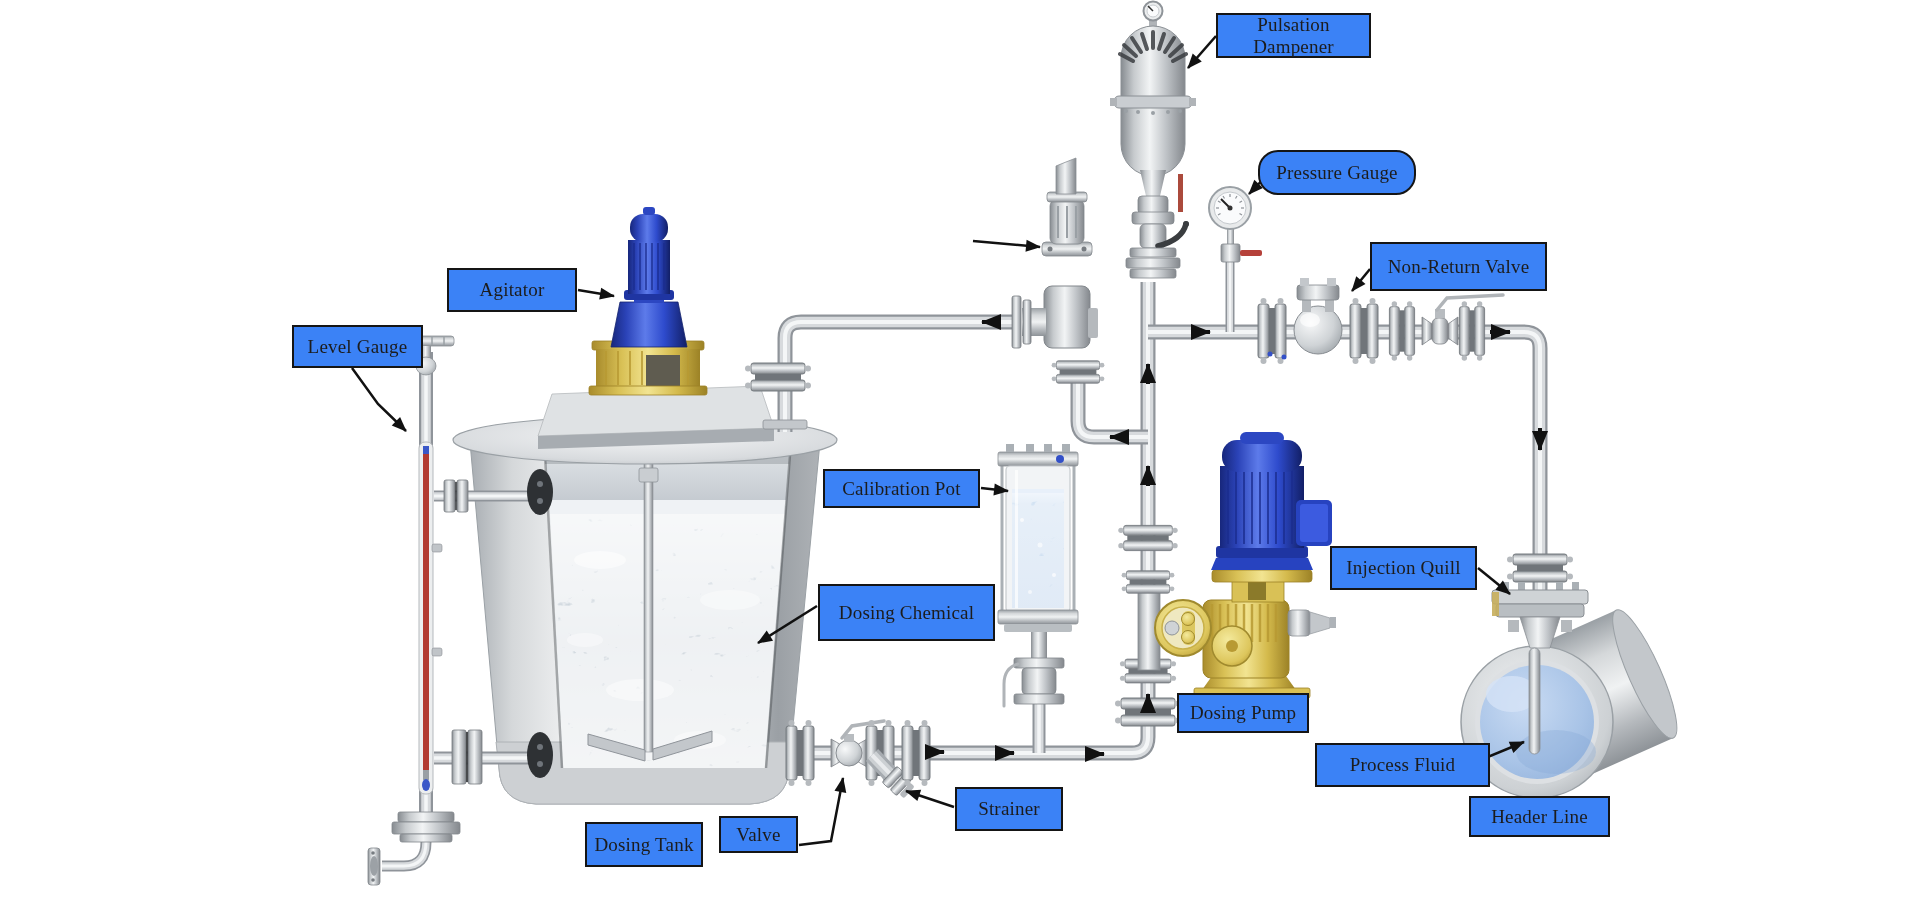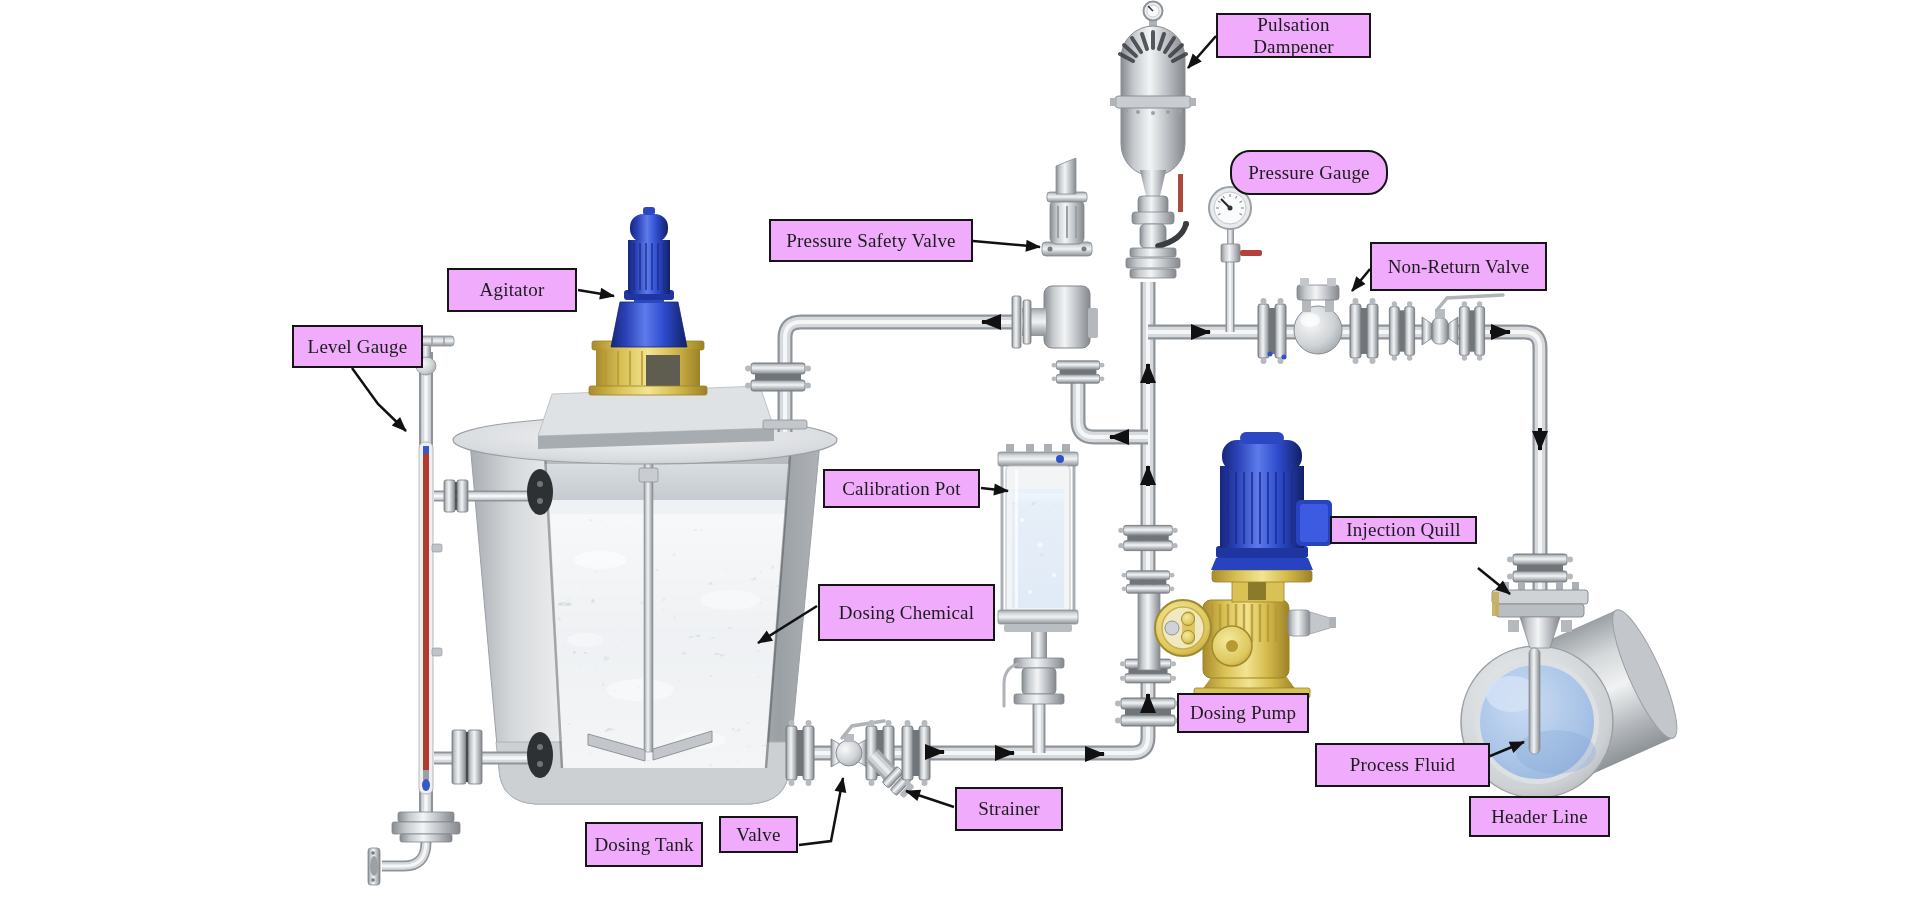--- a/index.html
+++ b/index.html
@@ -2,21 +2,21 @@
 <html><head>
 <meta charset="utf-8">
 <style>
   html,body { margin:0; padding:0; background:#ffffff; }
   .stage {
     position:relative; width:1920px; height:900px; background:#ffffff;
     overflow:hidden; font-family:"Liberation Serif", serif;
   }
   .stage svg { position:absolute; left:0; top:0; }
   .lbl {
-    position:absolute; box-sizing:border-box; background:#f0abfc;
+    position:absolute; box-sizing:border-box; background:#3b82f6;
     border:2px solid #151515; color:#1c1c1c;
     display:flex; align-items:center; justify-content:center; text-align:center;
     font-size:19px; line-height:1.12; padding:2px 5px; letter-spacing:0.2px;
   }
 </style>
 </head>
 <body>
 
 <div class="stage">
 
@@ -546,28 +546,27 @@
     <path d="M981,488 L1008,491" marker-end="url(#la)"></path>
     <path d="M817,606 L758,643" marker-end="url(#la)"></path>
     <path d="M1478,568 L1510,594" marker-end="url(#la)"></path>
     <path d="M1466,766 L1524,742" marker-end="url(#la)"></path>
     <path d="M954,807 L906,791" marker-end="url(#la)"></path>
     <path d="M799,845 L831,841 L843,778" marker-end="url(#la)"></path>
   </g>
 </svg>
 
 <div class="lbl" style="left:1216px; top:13px;  width:155px; height:45px;">Pulsation Dampener</div>
-<div class="lbl" style="left:1230px; top:150px; width:158px; height:45px;border-radius:20px;">Pressure Gauge</div>
-<div class="lbl" style="left:769px;  top:219px; width:204px; height:43px;">Pressure Safety Valve</div>
+<div class="lbl" style="left:1258px; top:150px; width:158px; height:45px;border-radius:20px;">Pressure Gauge</div>
 <div class="lbl" style="left:1370px; top:242px; width:177px; height:49px;">Non-Return Valve</div>
 <div class="lbl" style="left:447px;  top:268px; width:130px; height:44px;">Agitator</div>
 <div class="lbl" style="left:292px;  top:325px; width:131px; height:43px;">Level Gauge</div>
 <div class="lbl" style="left:823px;  top:469px; width:157px; height:39px;">Calibration Pot</div>
 <div class="lbl" style="left:818px;  top:584px; width:177px; height:57px;">Dosing Chemical</div>
-<div class="lbl" style="left:1330px; top:516px; width:147px; height:28px;">Injection Quill</div>
+<div class="lbl" style="left:1330px; top:546px; width:147px; height:44px;">Injection Quill</div>
 <div class="lbl" style="left:1177px; top:693px; width:132px; height:40px;">Dosing Pump</div>
 <div class="lbl" style="left:1295px; top:743px; width:175px; height:44px;margin-left:20px;">Process Fluid</div>
 <div class="lbl" style="left:1469px; top:796px; width:141px; height:41px;">Header Line</div>
 <div class="lbl" style="left:955px;  top:787px; width:108px; height:44px;">Strainer</div>
 <div class="lbl" style="left:719px;  top:816px; width:79px;  height:37px;">Valve</div>
 <div class="lbl" style="left:585px;  top:822px; width:118px; height:45px;">Dosing Tank</div>
 
 </div>
 
 </body></html>

